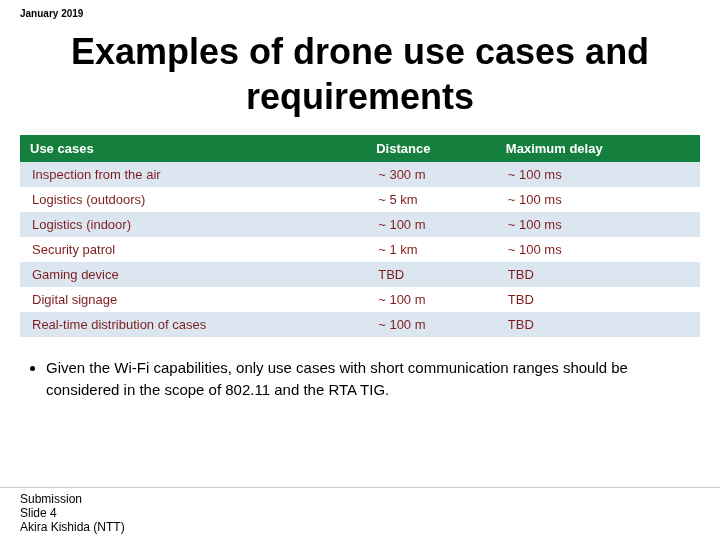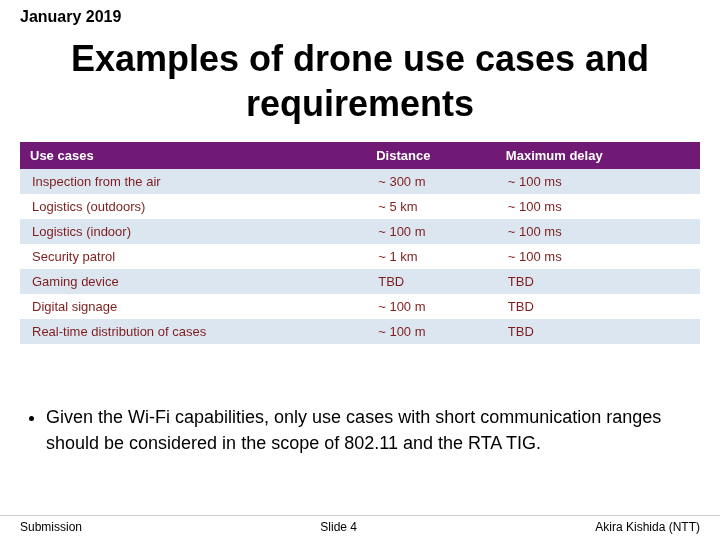--- a/index.html
+++ b/index.html
@@ -14,21 +14,21 @@
     .page {
       width: 720px;
       height: 540px;
       padding: 0;
       position: relative;
     }
     .header {
       display: flex;
       justify-content: space-between;
       padding: 8px 20px 4px 20px;
-      font-size: 16px;
+      font-size: 10px;
       font-weight: bold;
     }
     .title-section {
       text-align: center;
       padding: 6px 40px 16px 40px;
     }
     .title-section h1 {
       font-size: 36px;
       font-weight: bold;
       line-height: 1.25;
@@ -37,21 +37,21 @@
     .table-container {
       padding: 0 20px;
       margin-bottom: 14px;
     }
     table {
       width: 100%;
       border-collapse: collapse;
       font-size: 13px;
     }
     thead tr {
-      background-color: #701a75;
+      background-color: #15803d;
       color: #fff;
     }
     thead th {
       padding: 6px 10px;
       text-align: left;
       font-weight: bold;
     }
     tbody tr:nth-child(odd) {
       background-color: #dce6f1;
     }
@@ -65,36 +65,36 @@
     .bullet-section {
       padding: 6px 20px 6px 30px;
       font-size: 15px;
       line-height: 1.45;
     }
     .bullet-section ul {
       list-style: disc;
       padding-left: 16px;
     }
     .bullet-section li {
-      font-size: 18px;
+      font-size: 15px;
       line-height: 1.45;
-      margin-top: 40px;
     }
     .footer {
       position: absolute;
       bottom: 6px;
       left: 0;
       right: 0;
       display: flex;
       justify-content: space-between;
       padding: 0 20px;
       font-size: 12px;
       color: #000;
       border-top: 1px solid #ccc;
       padding-top: 4px;
+      flex-direction: column;
     }
   </style>
 </head>
 <body>
 
 <div class="page">
 
   <div class="header">
     <span>January 2019</span>
   </div>

